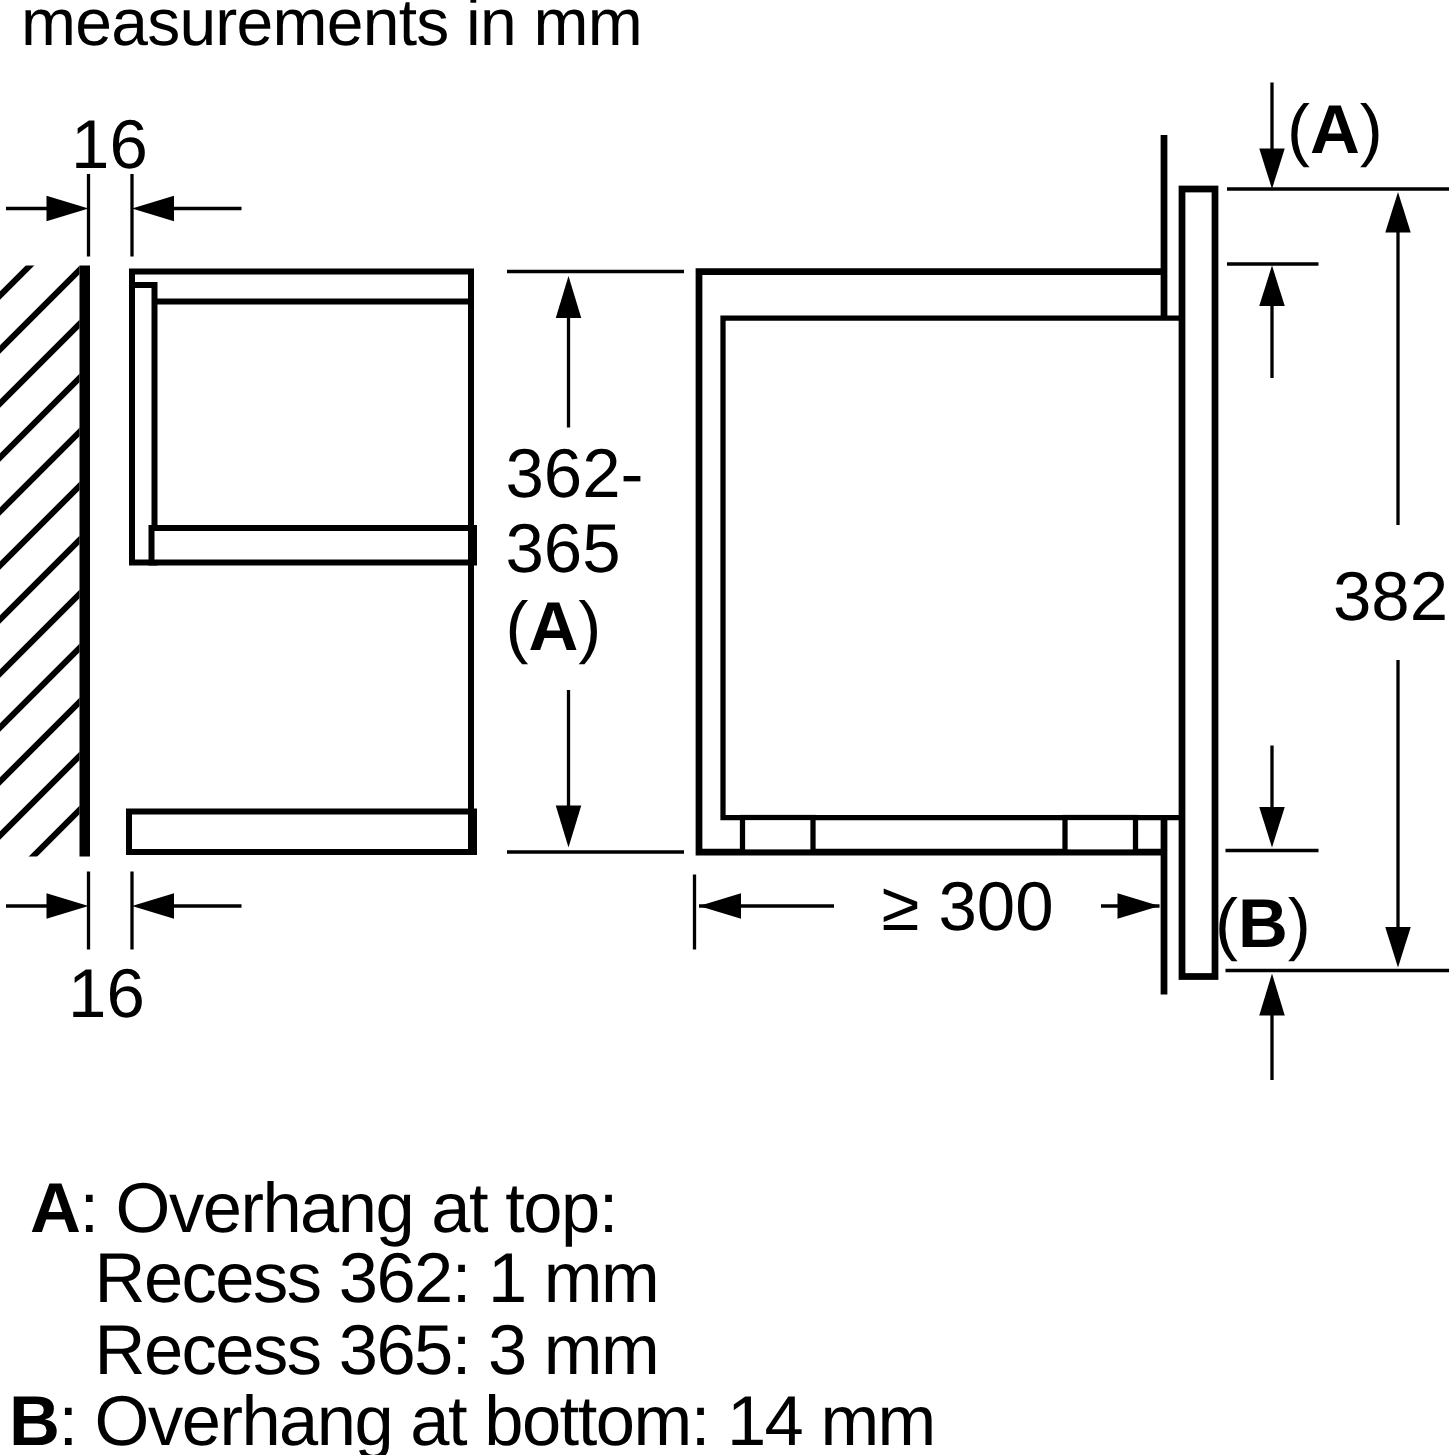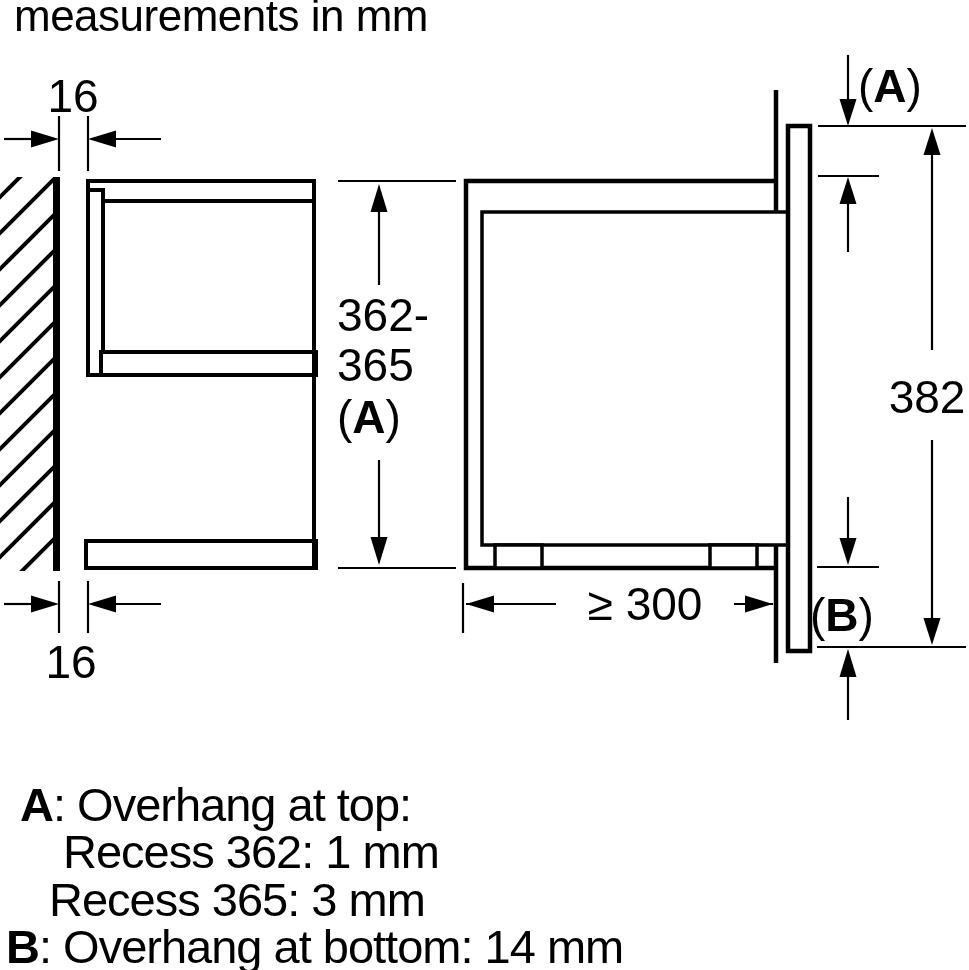--- a/index.html
+++ b/index.html
@@ -135,17 +135,17 @@
       <polygon class="ah" points="773,604 745,595.5 745,612.5"></polygon>
       <text x="645" y="620" text-anchor="middle">≥ 300</text>
     </g>
   </svg>
 
   <div class="title">measurements in mm</div>
 
   <div class="legend">
     <div class="lline" style="left:14px;top:0"><span class="lbold">A</span><span>: Overhang at top:</span></div>
     <div class="lline" style="left:57px;top:47px">Recess 362: 1 mm</div>
-    <div class="lline" style="left:43px;top:95px">Recess 365: 3 mm</div>
+    <div class="lline" style="left:57px;top:95px">Recess 365: 3 mm</div>
     <div class="lline" style="left:0;top:142px"><span class="lbold">B</span><span>: Overhang at bottom: 14 mm</span></div>
   </div>
 
 </div>
 
 </body></html>

